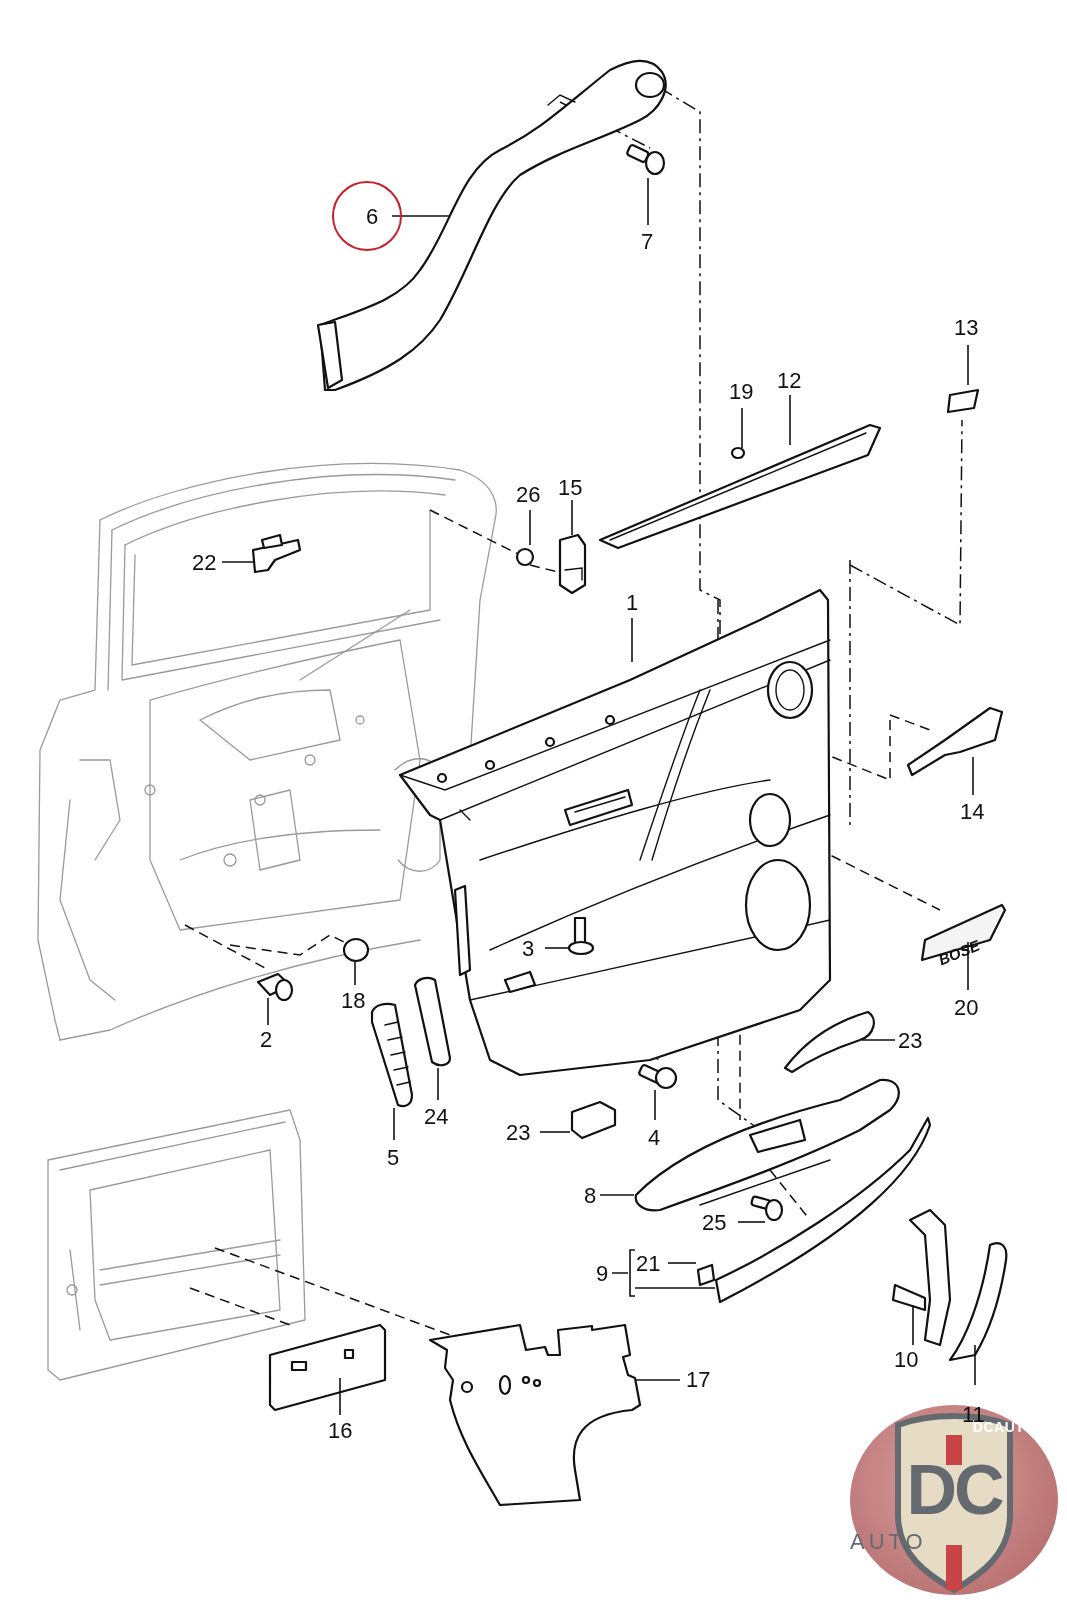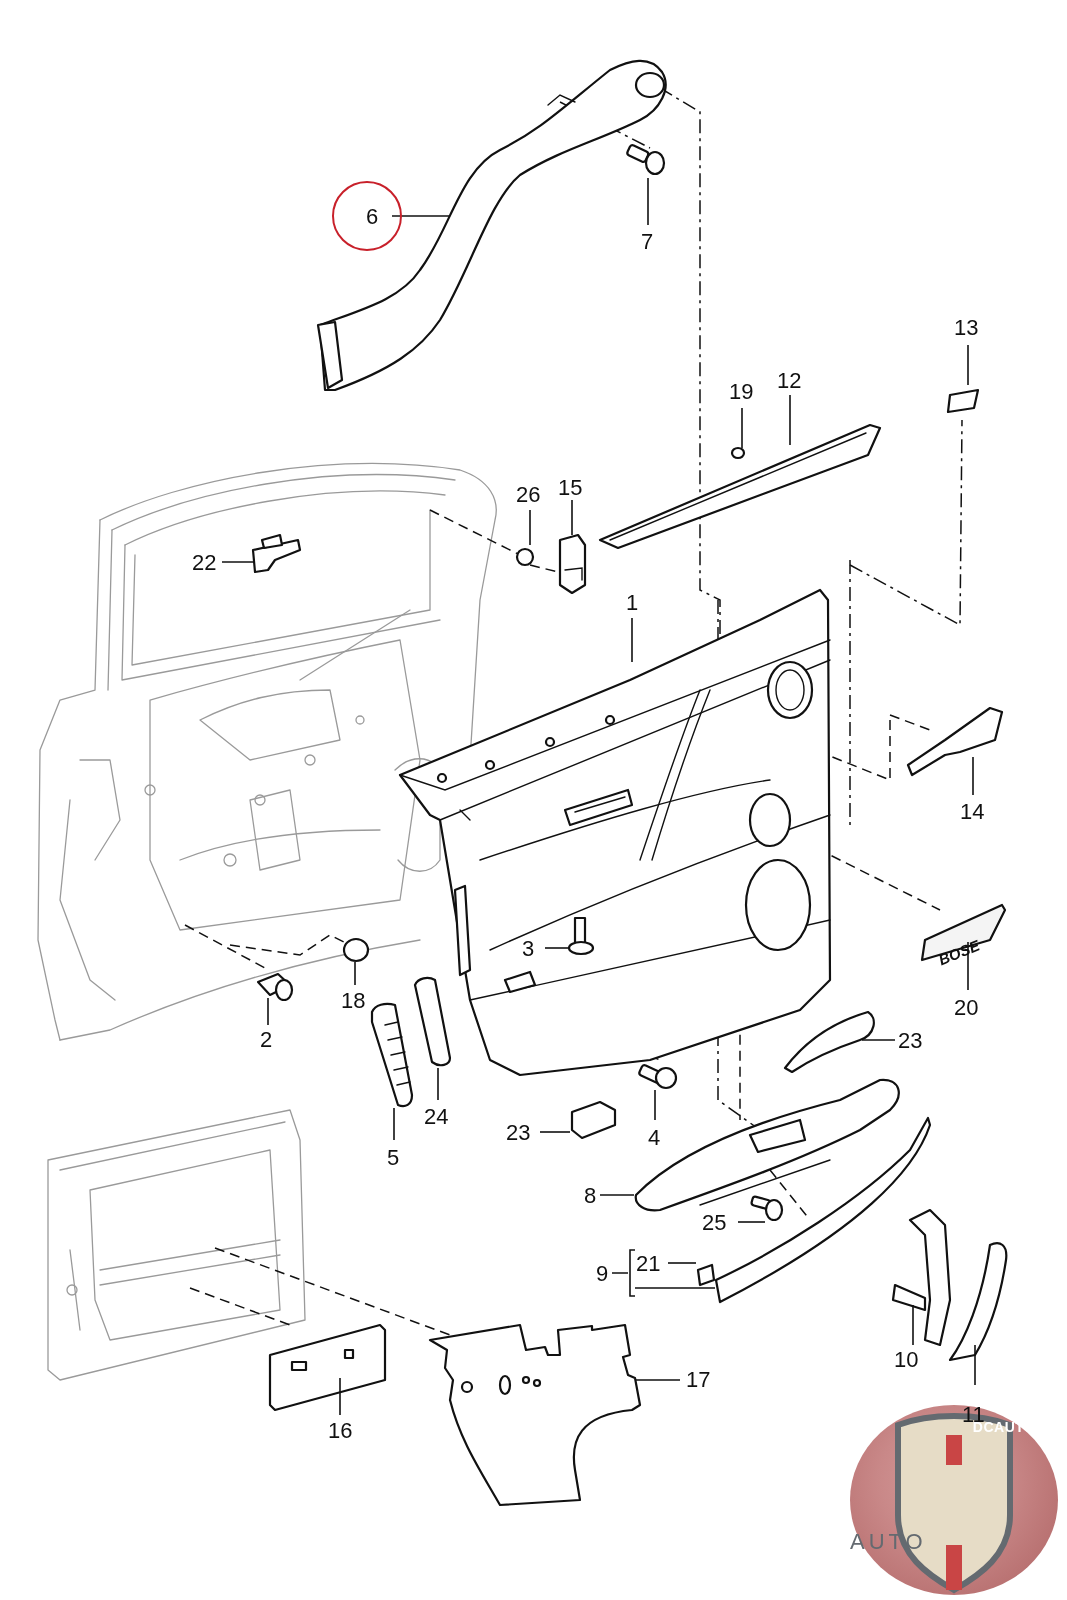--- a/index.html
+++ b/index.html
@@ -292,17 +292,18 @@
 </svg>
 
 <div class="logo-wrap">
   <div class="logo-circle"></div>
   <svg style="position:absolute;left:0;top:0" width="208" height="190" viewBox="0 0 208 190">
     <path d="M48,20 C80,8 128,8 160,20 L160,110 C160,150 130,170 104,185 C78,170 48,150 48,110 Z" fill="#e6dcc6" stroke="#646a70" stroke-width="6"></path>
     <rect x="96" y="30" width="16" height="30" fill="#c94545"></rect>
     <rect x="96" y="140" width="16" height="45" fill="#c94545"></rect>
   </svg>
   <div class="logo-site">DCAUTO.COM</div>
+  <div class="logo-dc">DC</div>
   <div class="logo-auto">AUTO</div>
 </div>
 <svg style="position:absolute;left:0;top:0" width="1067" height="1600" viewBox="0 0 1067 1600">
   <text class="lbl" x="962" y="1422">11</text>
 </svg>
 
 </body></html>

